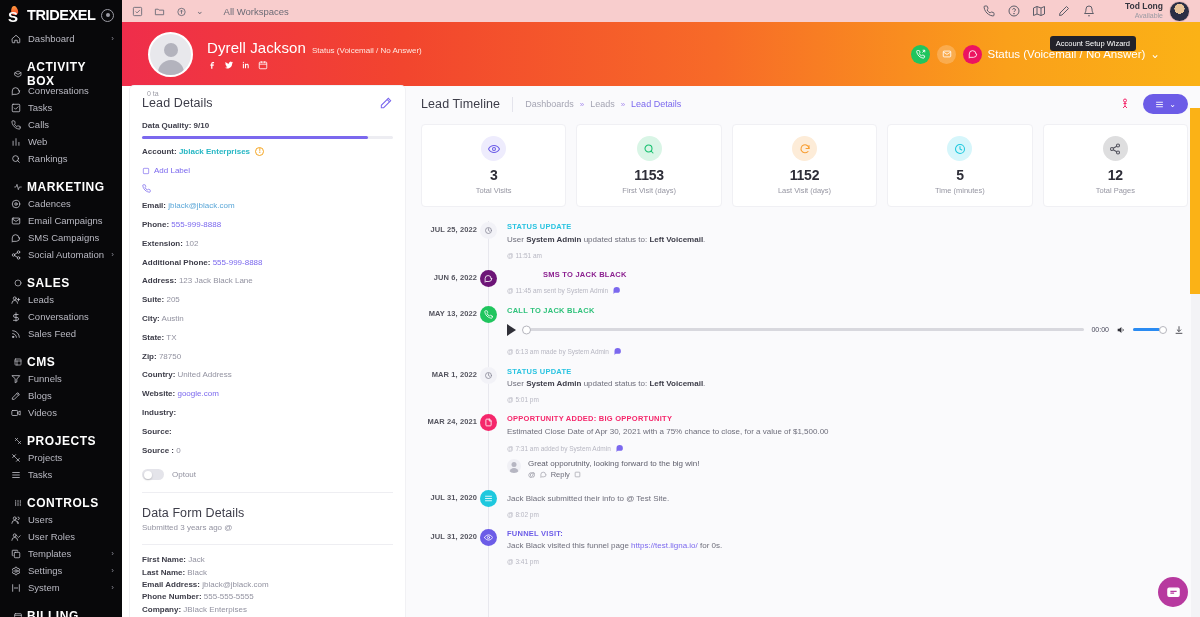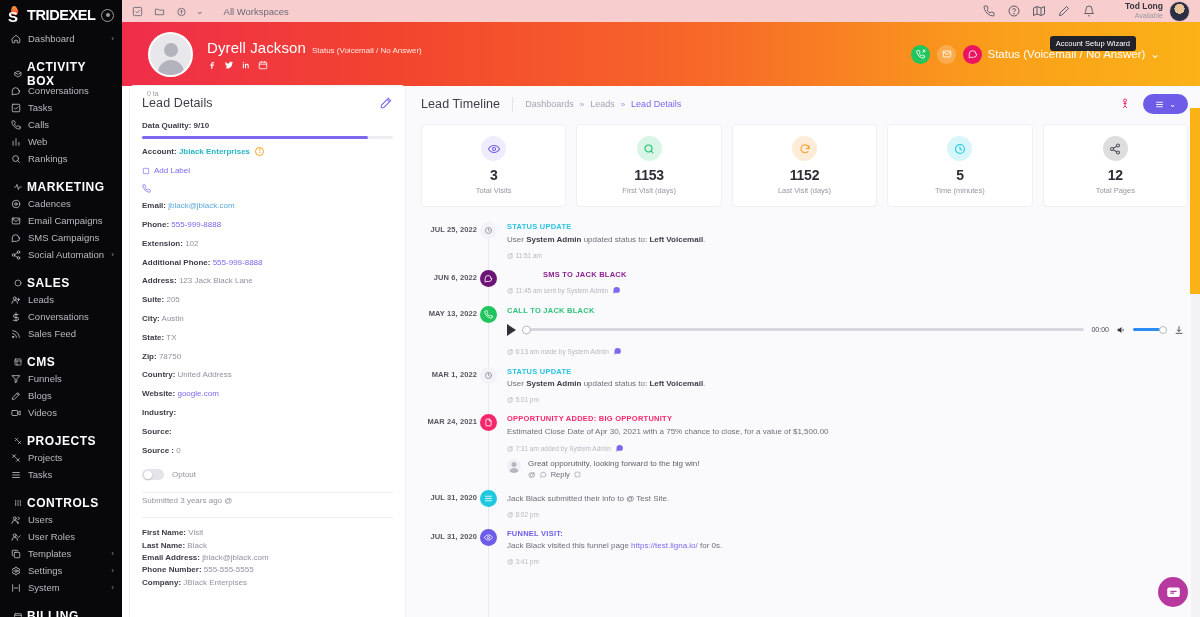--- a/index.html
+++ b/index.html
@@ -773,24 +773,25 @@
               <div class="kv"><b>Source :</b> <span class="muted">0</span></div>
             </div>
 
           <div class="optout-row">
             <span class="toggle"></span>
             <span class="optout-label">Optout</span>
           </div>
 
           <div class="divider"></div>
 
+          <div class="dfd-title">Data Form Details</div>
           <div class="dfd-sub">Submitted 3 years ago @</div>
           <div class="divider"></div>
           <div class="dfd-list" id="dataform-fields">
-              <div class="kv"><b>First Name:</b> <span class="muted">Visit</span></div>
+              <div class="kv"><b>First Name:</b> <span class="muted">Jack</span></div>
               <div class="kv"><b>Last Name:</b> <span class="muted">Black</span></div>
               <div class="kv"><b>Email Address:</b> <span class="muted">jblack@jblack.com</span></div>
               <div class="kv"><b>Phone Number:</b> <span class="muted">555-555-5555</span></div>
               <div class="kv"><b>Company:</b> <span class="muted">JBlack Enterpises</span></div>
             </div>
 
         </div>
       </section>
 
       <section class="right-panel">

